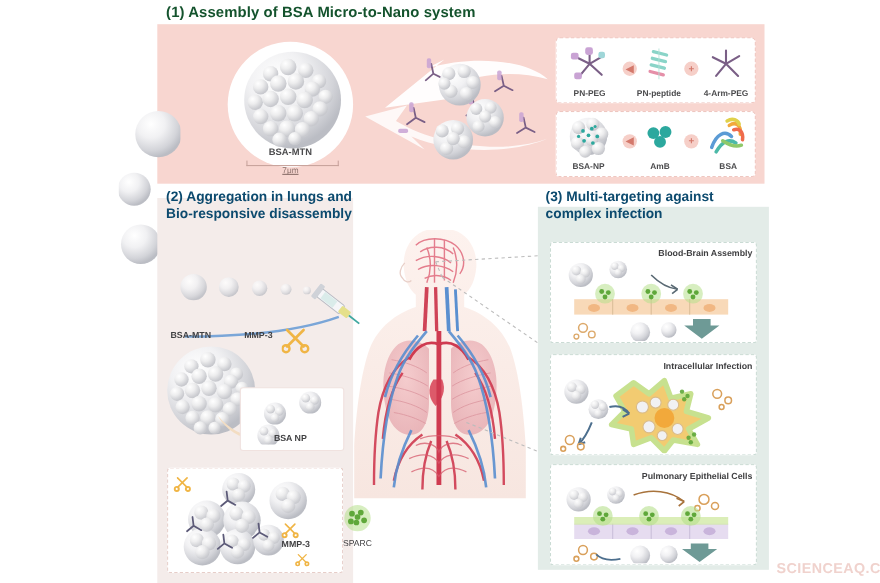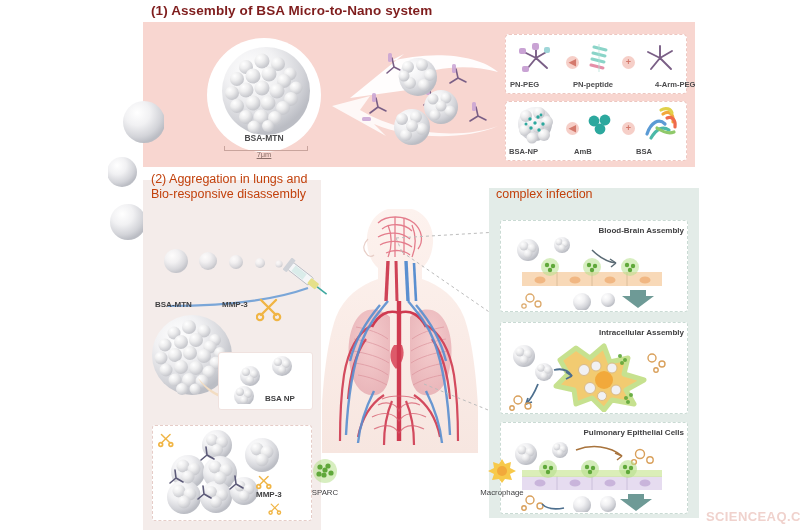--- a/index.html
+++ b/index.html
@@ -12,21 +12,21 @@
   }
   #figure { position: absolute; inset: 0; }
 
   
   .panel1-bg {
     position: absolute; left: 143px; top: 22px; width: 552px; height: 145px;
     background: #f8d6d0;
   }
   .panel1-title {
     position: absolute; left: 151px; top: 3px;
-    font-size: 13.5px; font-weight: bold; color: #7f1d1d; letter-spacing: .1px;
+    font-size: 13.5px; font-weight: bold; color: #14532d; letter-spacing: .1px;
   }
   .mtn-disc {
     position: absolute; left: 207px; top: 38px; width: 114px; height: 114px;
     border-radius: 50%; background: #ffffff;
   }
   .mtn-caption {
     position: absolute; left: 207px; top: 133px; width: 114px;
     text-align: center; font-size: 8.5px; font-weight: bold; color: #4b4b4d;
   }
   .scalebar {
@@ -44,35 +44,35 @@
 
   
   .comp-box {
     position: absolute; background: #ffffff; border-radius: 4px;
     border: 1px dashed #eec7c1;
   }
   #comp-box-top { left: 505px; top: 34px; width: 182px; height: 60px; }
   #comp-box-bottom { left: 505px; top: 101px; width: 182px; height: 60px; }
   .comp-label {
     position: absolute; font-size: 7.6px; font-weight: bold; color: #4b4b4d;
-    white-space: nowrap;
+    text-align: center; white-space: nowrap;
   }
   .op-circle {
     position: absolute; width: 13px; height: 13px; border-radius: 50%;
     background: #f6cfc8; color: #d4796c; font-size: 9px; font-weight: bold;
     display: flex; align-items: center; justify-content: center; line-height: 1;
   }
 
   
   .panel2-bg {
     position: absolute; left: 143px; top: 180px; width: 178px; height: 350px;
     background: #f4ecea;
   }
   .section-title {
-    position: absolute; font-size: 12.5px; font-weight: normal; color: #c2410c;
+    position: absolute; font-size: 12.5px; font-weight: bold; color: #0c4a6e;
     line-height: 15px;
   }
   #panel2-title { left: 151px; top: 172px; width: 190px; }
   #panel3-title { left: 496px; top: 172px; width: 210px; }
 
   .micro-trail { position: absolute; }
 
   .inner-card {
     position: absolute; background: #ffffff; border: 1px dashed #e6cdc8; border-radius: 3px;
   }
@@ -248,21 +248,21 @@
   </svg>
   <div class="comp-label" style="left:573px; top:80px; width:52px;">PN-peptide</div>
 
   <div class="op-circle" style="left:622px; top:56px;">+</div>
 
   <svg style="position:absolute; left:641px; top:42px; width:38px; height:32px;" viewBox="0 0 38 32">
     <g stroke="#7a5f86" stroke-width="1.9" fill="none" stroke-linecap="round">
       <path d="M19 16 L7 10 M19 16 L31 9 M19 16 L10 27 M19 16 L30 27 M19 16 L19 4"></path>
     </g>
   </svg>
-  <div class="comp-label" style="left:634px; top:80px; width:52px;margin-left:21px;">4-Arm-PEG</div>
+  <div class="comp-label" style="left:634px; top:80px; width:52px;">4-Arm-PEG</div>
 
   <svg style="position:absolute; left:513px; top:106px; width:44px; height:38px;" viewBox="0 0 44 38">
     <circle cx="22" cy="18" r="17" fill="url(#gball)"></circle>
     <g fill="url(#gbump)">
       <circle cx="13" cy="10" r="6"></circle>
         <circle cx="26" cy="7" r="6"></circle>
         <circle cx="34" cy="16" r="6"></circle>
       <circle cx="12" cy="24" r="6"></circle>
         <circle cx="25" cy="21" r="6"></circle>
         <circle cx="31" cy="29" r="6"></circle>
@@ -387,21 +387,21 @@
         <circle cx="64" cy="10" r="4"></circle>
         <circle cx="60" cy="16" r="4"></circle>
       <circle cx="24" cy="18" r="4"></circle>
         <circle cx="32" cy="20" r="4"></circle>
         <circle cx="28" cy="26" r="4"></circle>
       <circle cx="18" cy="38" r="4"></circle>
         <circle cx="26" cy="40" r="4"></circle>
         <circle cx="22" cy="46" r="4"></circle>
     </g>
   </svg>
-  <div class="fig-label" style="left:265px; top:394px;text-align:right;">BSA NP</div>
+  <div class="fig-label" style="left:249px; top:394px;text-align:right;">BSA NP</div>
 
   <div class="inner-card" id="mmp-card"></div>
   <svg style="position:absolute; left:154px; top:427px; width:156px; height:92px;" viewBox="0 0 156 92">
     <g fill="url(#gball)">
       <circle cx="63" cy="18" r="15"></circle>
         <circle cx="108" cy="28" r="17"></circle>
       <circle cx="34" cy="45" r="17"></circle>
         <circle cx="66" cy="46" r="17"></circle>
       <circle cx="30" cy="70" r="17"></circle>
         <circle cx="62" cy="70" r="16"></circle>
@@ -548,21 +548,21 @@
     <g stroke="#bcbcbc" stroke-width="1" stroke-dasharray="3 3" fill="none">
       <path d="M16 20 L118 14"></path>
       <path d="M22 34 L118 100"></path>
       <path d="M44 166 L118 196"></path>
       <path d="M16 20 L22 34"></path>
     </g>
   </svg>
 
   <div class="panel3-bg"></div>
   <div class="section-title" id="panel3-title">
-    <br>
+    <span>(3) Multi-targeting against</span><br>
     <span>complex infection</span>
   </div>
 
   <div class="sub-panel" id="sub-bbb"></div>
   <div class="sub-title" style="right:116px; top:226px;">Blood-Brain Assembly</div>
   <svg style="position:absolute; left:504px; top:236px; width:180px; height:74px;" viewBox="0 0 180 74">
     <circle cx="24" cy="14" r="11" fill="url(#gball)"></circle>
     <circle cx="58" cy="9" r="8" fill="url(#gball)"></circle>
     <g fill="url(#gbump)" opacity=".9">
       <circle cx="20" cy="10" r="4.5"></circle>
@@ -610,21 +610,21 @@
     <circle cx="78" cy="66" r="9" fill="url(#gball)"></circle>
     <circle cx="104" cy="64" r="7" fill="url(#gball)"></circle>
     <g fill="#d9a05b" opacity=".9">
       <circle cx="26" cy="62" r="4" fill="none" stroke="#d9a05b" stroke-width="1.4"></circle>
       <circle cx="34" cy="68" r="3" fill="none" stroke="#d9a05b" stroke-width="1.3"></circle>
       <circle cx="20" cy="70" r="2.2" fill="none" stroke="#d9a05b" stroke-width="1.2"></circle>
     </g>
   </svg>
 
   <div class="sub-panel" id="sub-intra"></div>
-  <div class="sub-title" style="right:116px; top:328px;">Intracellular Assembly</div>
+  <div class="sub-title" style="right:116px; top:328px;">Intracellular Infection</div>
   <svg style="position:absolute; left:504px; top:338px; width:180px; height:74px;" viewBox="0 0 180 74">
 
     <path d="M72 10 L86 20 L100 8 L106 24 L124 20 L120 36 L140 42 L122 52 L130 66 L108 62
              L100 72 L88 60 L72 66 L70 52 L52 48 L64 36 L56 22 Z" fill="#f2c96a" stroke="#c4e08a" stroke-width="5" stroke-linejoin="round" opacity=".95"></path>
     <circle cx="100" cy="42" r="9" fill="#f2a93b"></circle>
 
     <g>
       <circle cx="80" cy="32" r="5.5" fill="#f1f1f3" stroke="#d9bb8a" stroke-width="1"></circle>
       <circle cx="92" cy="28" r="5" fill="#f1f1f3" stroke="#d9bb8a" stroke-width="1"></circle>
       <circle cx="86" cy="50" r="5.5" fill="#f1f1f3" stroke="#d9bb8a" stroke-width="1"></circle>
@@ -737,22 +737,15 @@
         <circle cx="13" cy="17" r="2.6"></circle>
           <circle cx="8" cy="16" r="2.6"></circle>
           <circle cx="14" cy="12" r="2.6"></circle>
       </g>
     </svg>
     <div class="legend-text">SPARC</div>
   </div>
 
 
 
-  <div class="legend-item" style="left:470px; top:458px; width:64px;">
-    <svg width="30" height="26" viewBox="0 0 30 26">
-      <path d="M15 1 L18 6 L24 4 L23 10 L29 13 L23 16 L25 22 L18 21 L15 25 L12 21 L5 22 L7 16 L1 13 L7 10 L6 4 L12 6 Z" fill="#f7c94a"></path>
-      <circle cx="15" cy="13" r="5" fill="#f2a93b"></circle>
-    </svg>
-    <div class="legend-text">Macrophage</div>
-  </div>
 
   <div class="watermark">SCIENCEAQ.COM</div>
 </div>
 
 </body></html>

